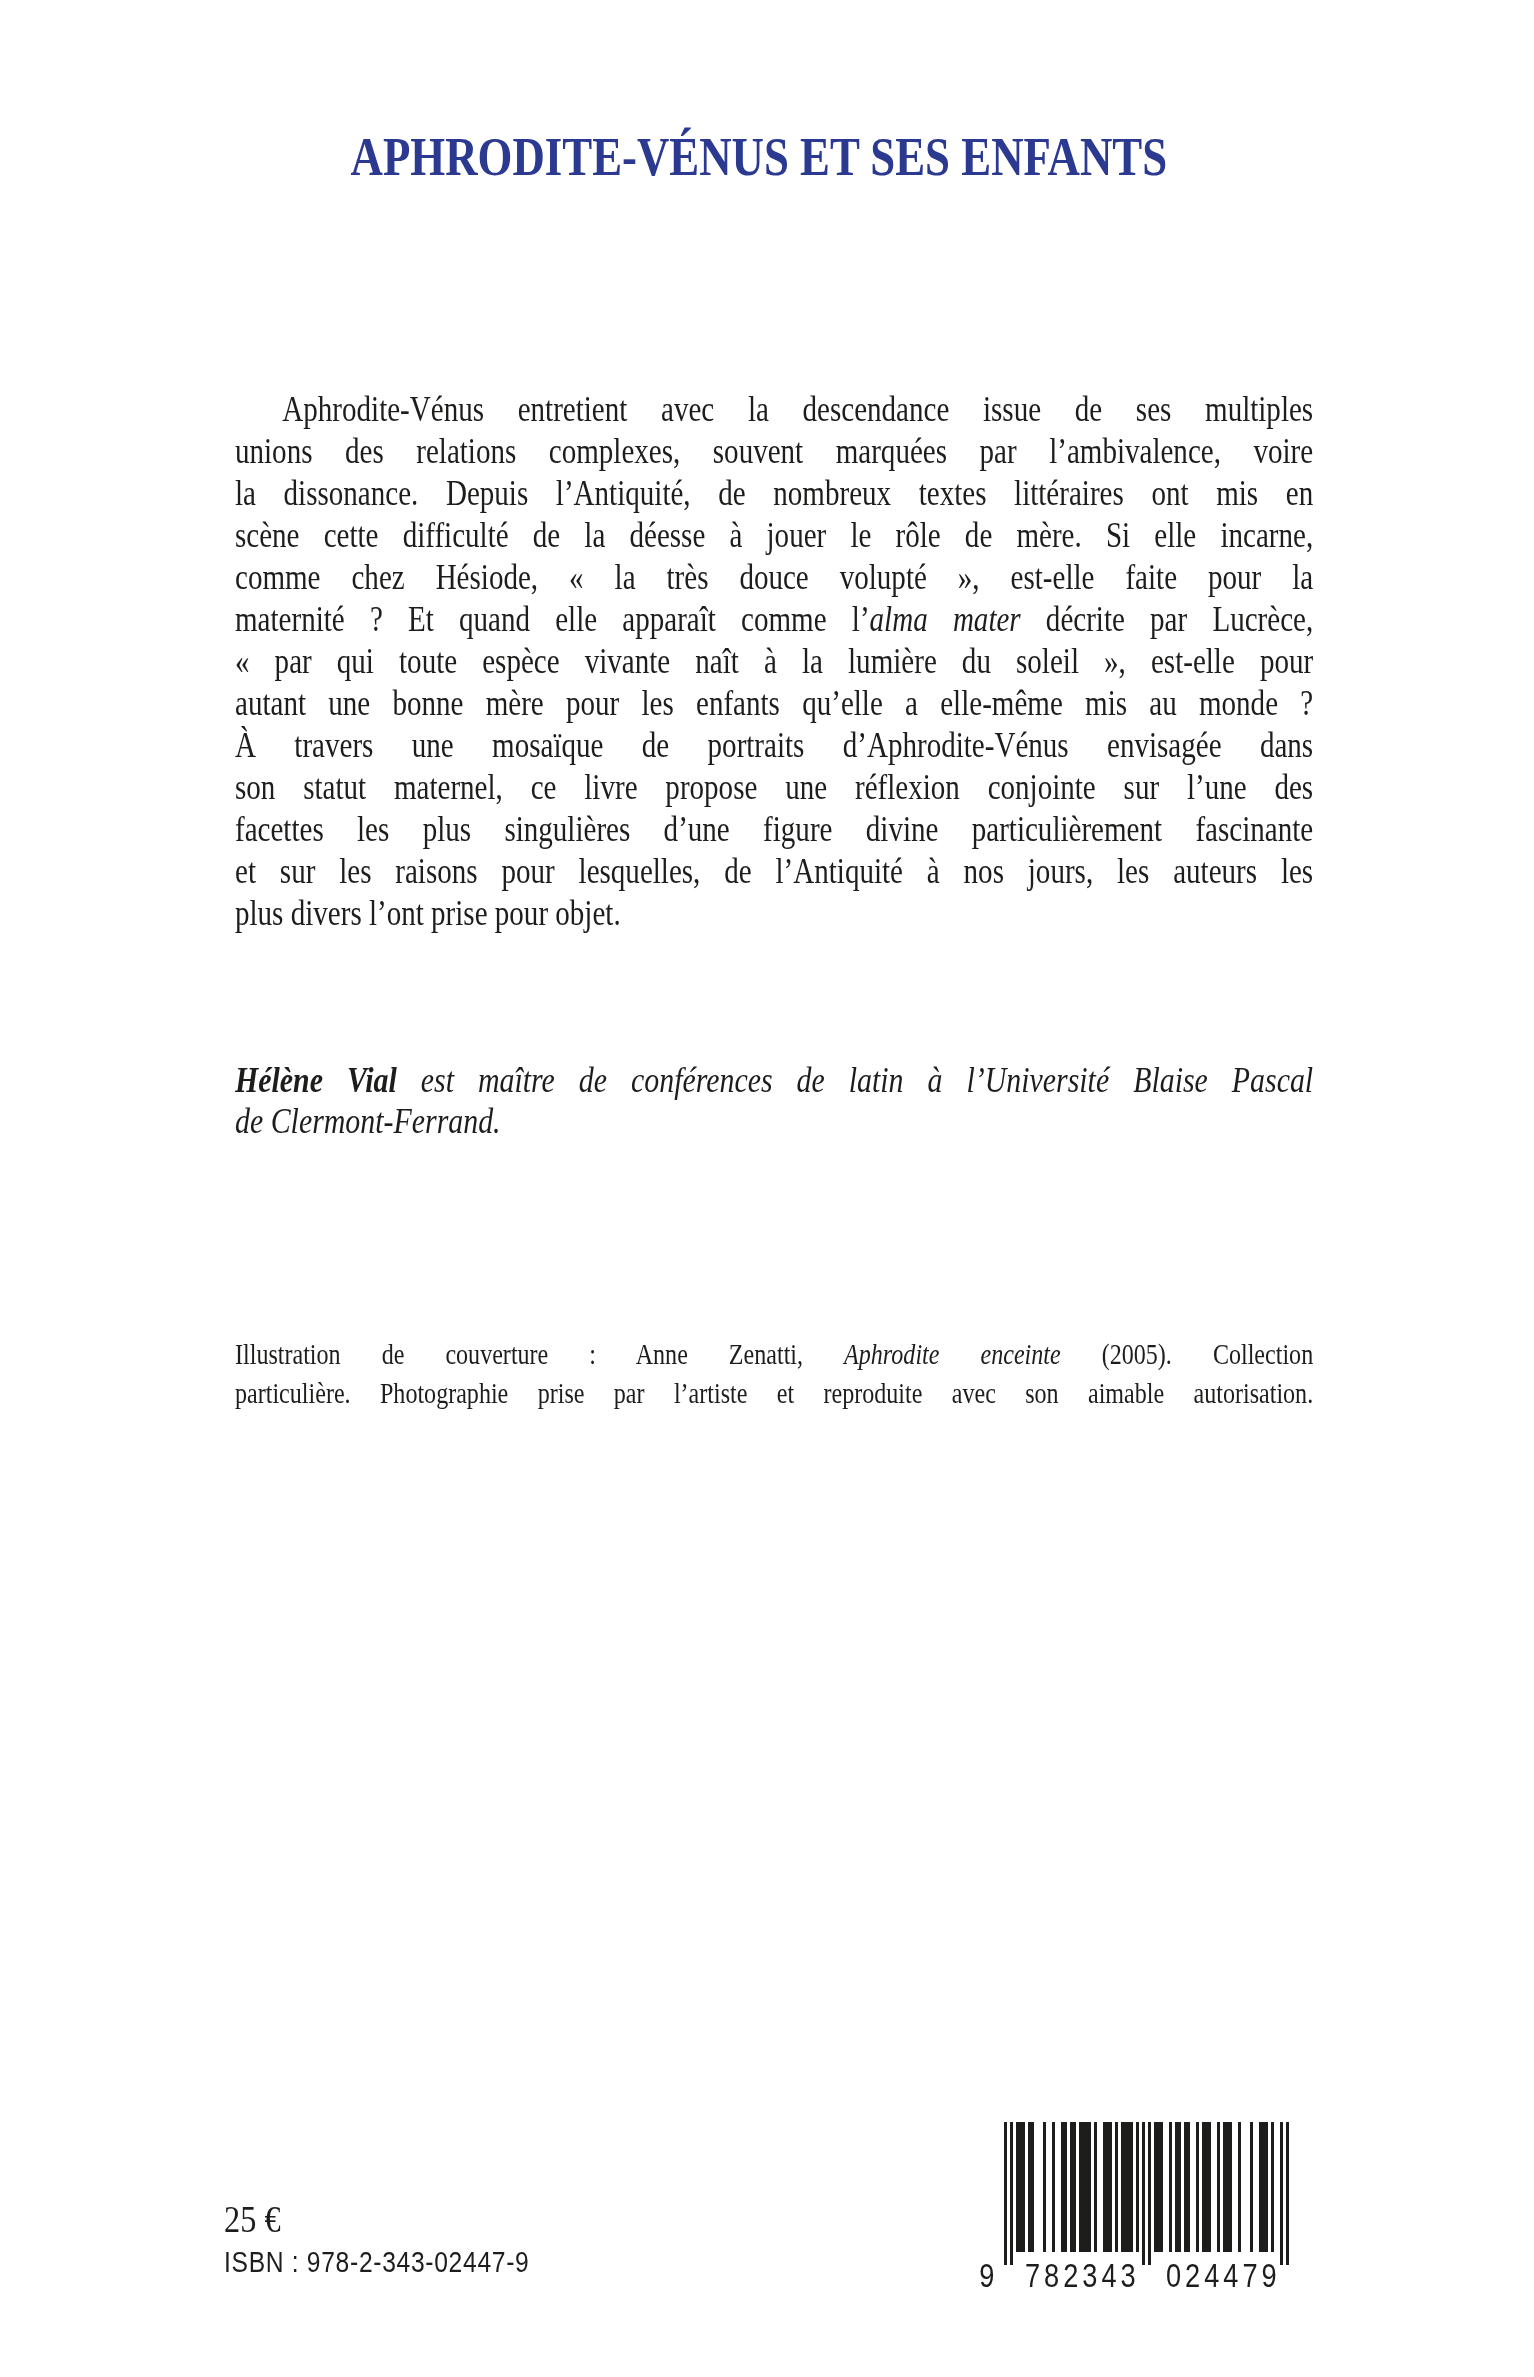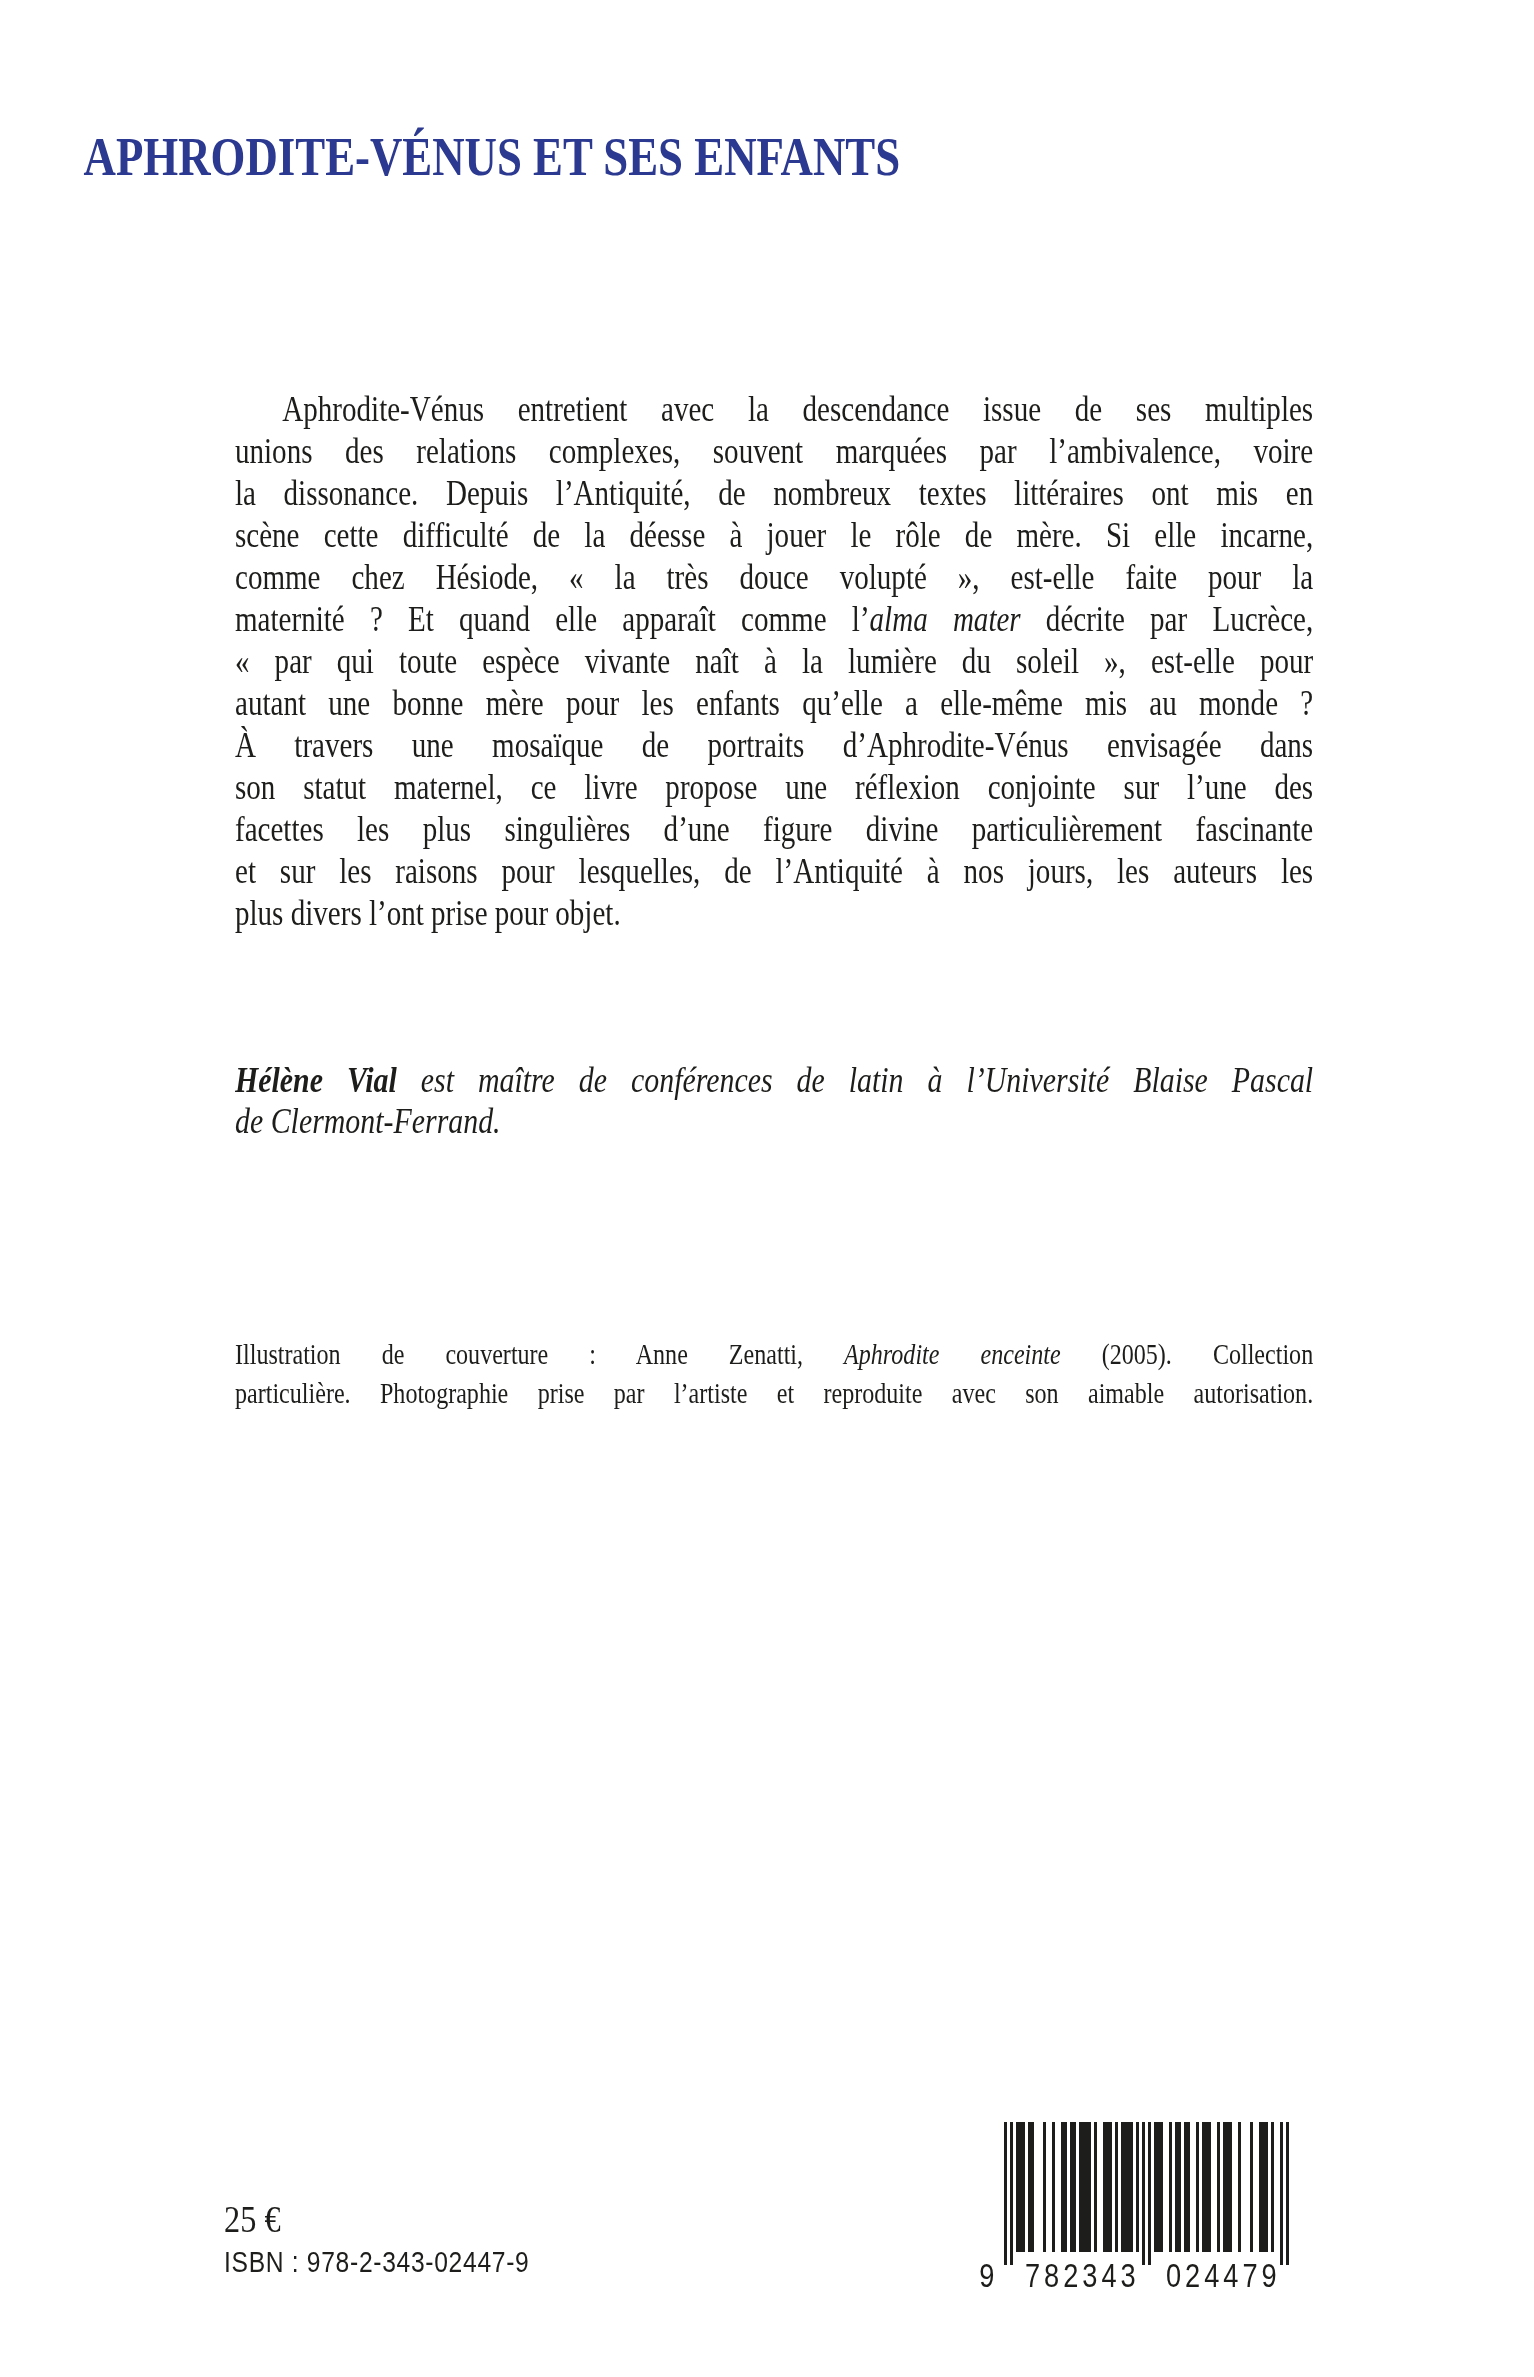--- a/index.html
+++ b/index.html
@@ -5,21 +5,21 @@
   html,body { margin:0; padding:0; }
   body {
     width:1534px; height:2377px; position:relative;
     background:#ffffff; color:#1d1d1b;
     font-family:"Liberation Serif", serif;
     overflow:hidden;
   }
   .abs { position:absolute; }
 
   
-  .title-row { left:0; top:130px; width:1518px; text-align:left; }
+  .title-row { left:0; top:130px; width:1518px; text-align:center; }
   .title {
     display:inline-block; white-space:nowrap;
     font-weight:bold; font-size:54px; line-height:54px;
     color:#2b3990;
     transform:scaleX(0.83); transform-origin:50% 50%;
   }
 
   
   .block { transform:scaleX(0.83); transform-origin:0 0; }
   .synopsis { left:235px; top:389px; width:1299px; font-size:35px; line-height:42px; }

